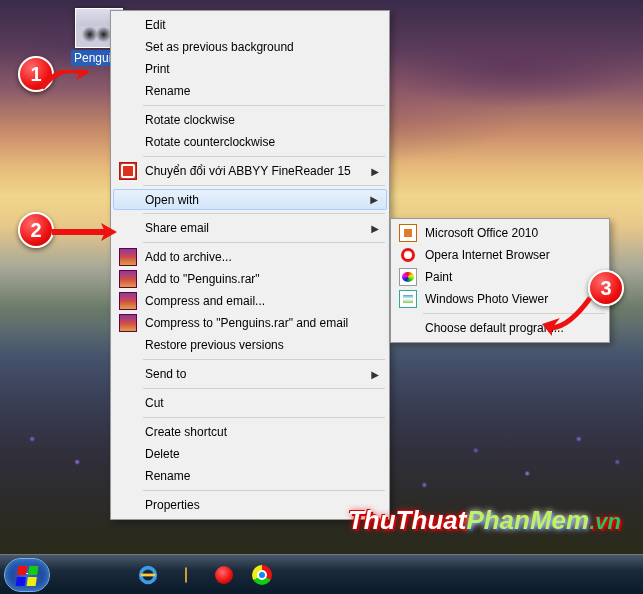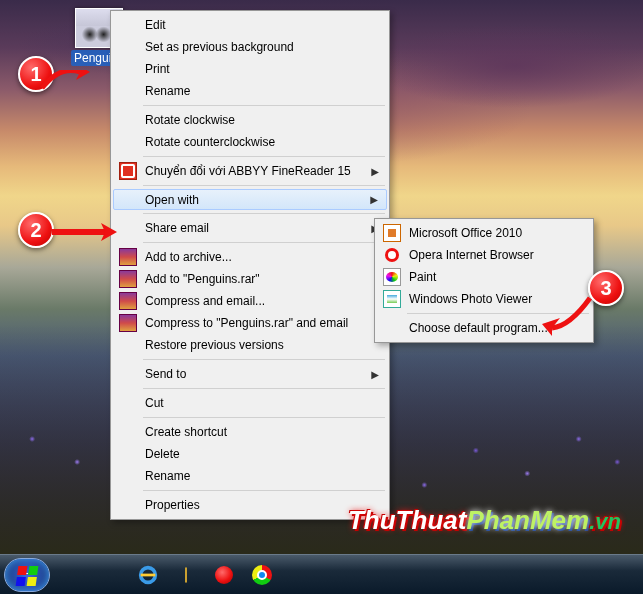--- a/index.html
+++ b/index.html
@@ -90,21 +90,21 @@
 .ctx {
   position: absolute;
   background: #f0f0f0;
   border: 1px solid #979797;
   box-shadow: 3px 3px 6px rgba(0,0,0,.3);
   padding: 3px 2px;
   font-size: 12px;
   color: #000;
 }
 .ctx-main { top: 10px; left: 110px; width: 280px; }
-.ctx-sub  { top: 218px; left: 374px; width: 220px; }
+.ctx-sub  { top: 218px; left: 390px; width: 220px; }
 .ctx-row {
   display:flex; align-items:center;
   height: 22px;
   padding: 0 28px 0 32px;
   position:relative;
   white-space: nowrap;
 }
 .ctx-row.hl { background: linear-gradient(#e7f1fb,#d3e6fa); border:1px solid #aacbff; border-radius:2px; height:21px; padding-left:31px; padding-right:27px;}
 .ctx-row.bold { font-weight: 400; }
 .ctx-sep { height:1px; background:#e0e0e0; margin: 3px 2px 3px 30px; border-top:1px solid #d0d0d0;}

